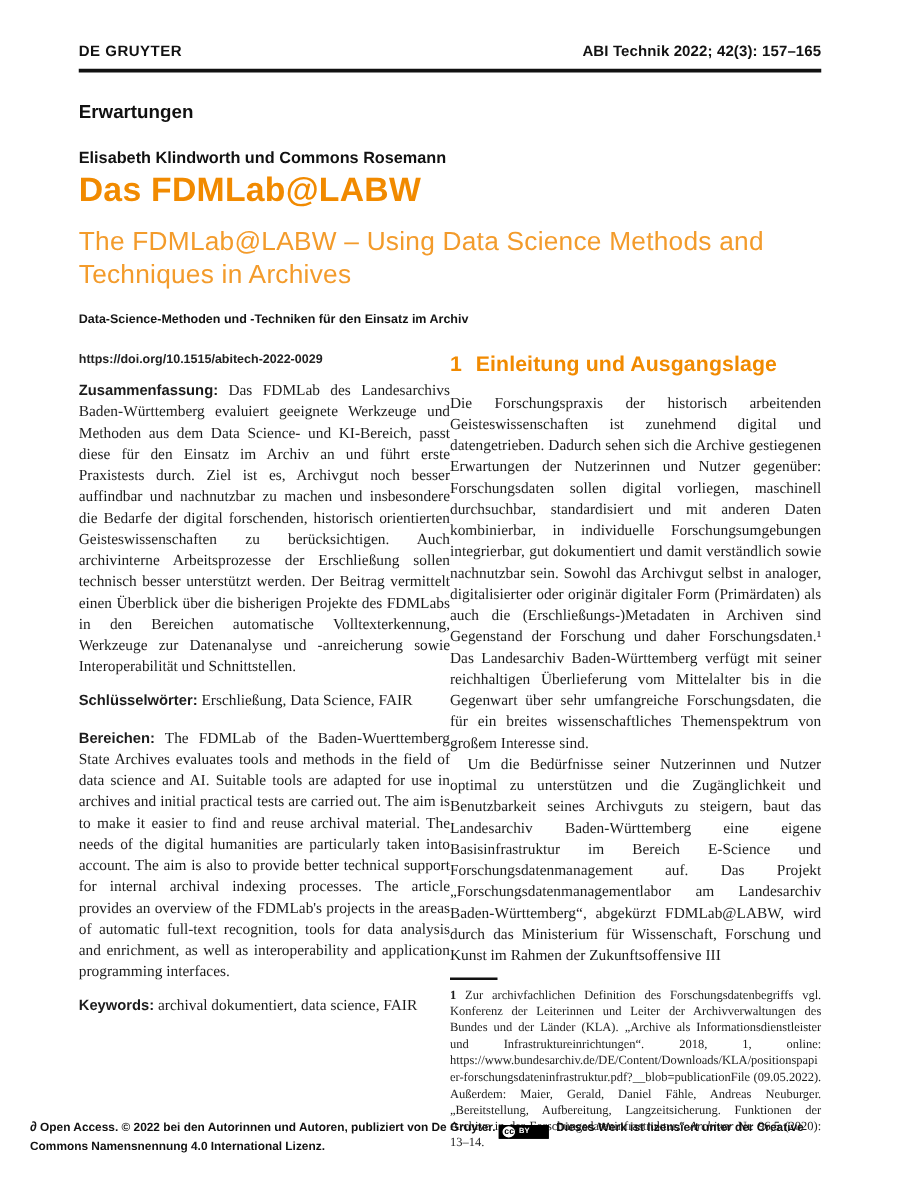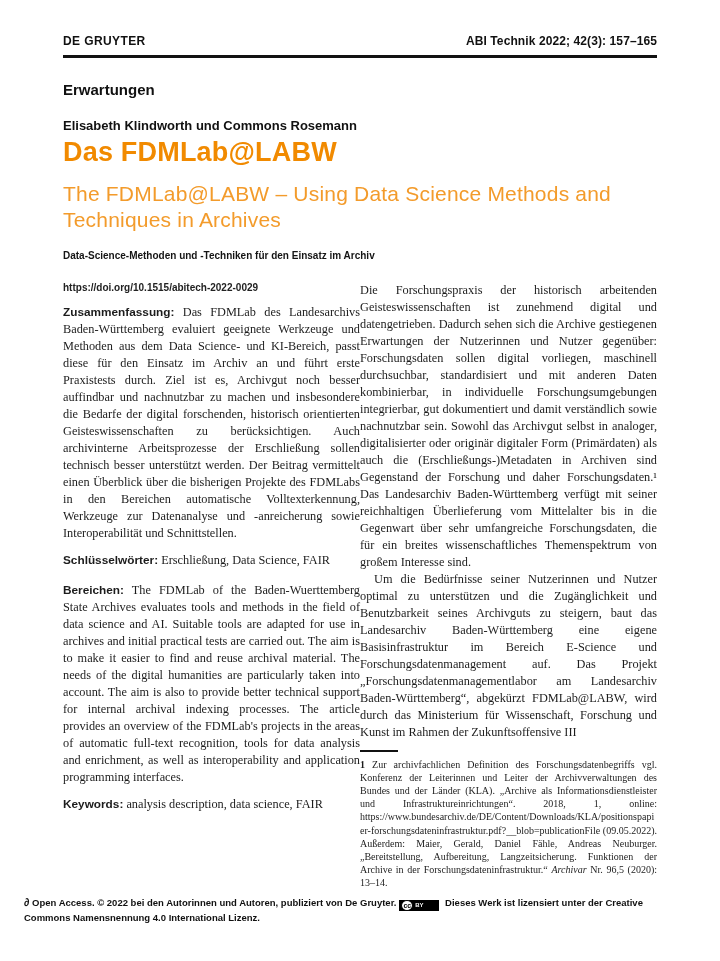--- a/index.html
+++ b/index.html
@@ -143,24 +143,25 @@
       <p class="abstract"><span class="lead">Zusammenfassung:</span>
         <span>Das FDMLab des Landesarchivs Baden-Württemberg evaluiert geeignete Werkzeuge und Methoden aus dem Data Science- und KI-Bereich, passt diese für den Einsatz im Archiv an und führt erste Praxistests durch. Ziel ist es, Archivgut noch besser auffindbar und nachnutzbar zu machen und insbesondere die Bedarfe der digital forschenden, historisch orientierten Geisteswissenschaften zu berücksichtigen. Auch archivinterne Arbeitsprozesse der Erschließung sollen technisch besser unterstützt werden. Der Beitrag vermittelt einen Überblick über die bisherigen Projekte des FDMLabs in den Bereichen automatische Volltexterkennung, Werkzeuge zur Datenanalyse und -anreicherung sowie Interoperabilität und Schnittstellen.</span></p>
 
       <p class="keywords"><span class="lead">Schlüsselwörter:</span>
         <span>Erschließung, Data Science, FAIR</span></p>
 
       <p class="abstract en" lang="en"><span class="lead">Bereichen:</span>
         <span>The FDMLab of the Baden-Wuerttemberg State Archives evaluates tools and methods in the field of data science and AI. Suitable tools are adapted for use in archives and initial practical tests are carried out. The aim is to make it easier to find and reuse archival material. The needs of the digital humanities are particularly taken into account. The aim is also to provide better technical support for internal archival indexing processes. The article provides an overview of the FDMLab's projects in the areas of automatic full-text recognition, tools for data analysis and enrichment, as well as interoperability and application programming interfaces.</span></p>
 
       <p class="keywords en" lang="en"><span class="lead">Keywords:</span>
-        <span>analysis description, data science, FAIR</span></p>
+        <span>archival dokumentiert, data science, FAIR</span></p>
     </div>
 
     <div class="col">
+      <h4 class="section-heading"><span class="sec-num">1</span><span class="sec-title">Einleitung und Ausgangslage</span></h4>
 
       <p class="body-par">Die Forschungspraxis der historisch arbeitenden Geisteswissenschaften ist zunehmend digital und datengetrieben. Dadurch sehen sich die Archive gestiegenen Erwartungen der Nutzerinnen und Nutzer gegenüber: Forschungsdaten sollen digital vorliegen, maschinell durchsuchbar, standardisiert und mit anderen Daten kombinierbar, in individuelle Forschungsumgebungen integrierbar, gut dokumentiert und damit verständlich sowie nachnutzbar sein. Sowohl das Archivgut selbst in analoger, digitalisierter oder originär digitaler Form (Primärdaten) als auch die (Erschließungs-)Metadaten in Archiven sind Gegenstand der Forschung und daher Forschungsdaten.¹ Das Landesarchiv Baden-Württemberg verfügt mit seiner reichhaltigen Überlieferung vom Mittelalter bis in die Gegenwart über sehr umfangreiche Forschungsdaten, die für ein breites wissenschaftliches Themenspektrum von großem Interesse sind.</p>
       <p class="body-par indent">Um die Bedürfnisse seiner Nutzerinnen und Nutzer optimal zu unterstützen und die Zugänglichkeit und Benutzbarkeit seines Archivguts zu steigern, baut das Landesarchiv Baden-Württemberg eine eigene Basisinfrastruktur im Bereich E-Science und Forschungsdatenmanagement auf. Das Projekt „Forschungsdatenmanagementlabor am Landesarchiv Baden-Württemberg“, abgekürzt FDMLab@LABW, wird durch das Ministerium für Wissenschaft, Forschung und Kunst im Rahmen der Zukunftsoffensive III</p>
 
       <div class="footnote-rule"></div>
       <p class="footnote"><span class="fn-marker">1</span>
         <span>Zur archivfachlichen Definition des Forschungsdatenbegriffs vgl. Konferenz der Leiterinnen und Leiter der Archivverwaltungen des Bundes und der Länder (KLA). „Archive als Informationsdienstleister und Infrastruktureinrichtungen“. 2018, 1, online: https://www.bundesarchiv.de/DE/Content/Downloads/KLA/positionspapier-forschungsdateninfrastruktur.pdf?__blob=publicationFile (09.05.2022). Außerdem: Maier, Gerald, Daniel Fähle, Andreas Neuburger. „Bereitstellung, Aufbereitung, Langzeitsicherung. Funktionen der Archive in der Forschungsdateninfrastruktur.“</span>
         <span class="fn-src">Archivar</span>
         <span>Nr. 96,5 (2020): 13–14.</span></p>
     </div>

